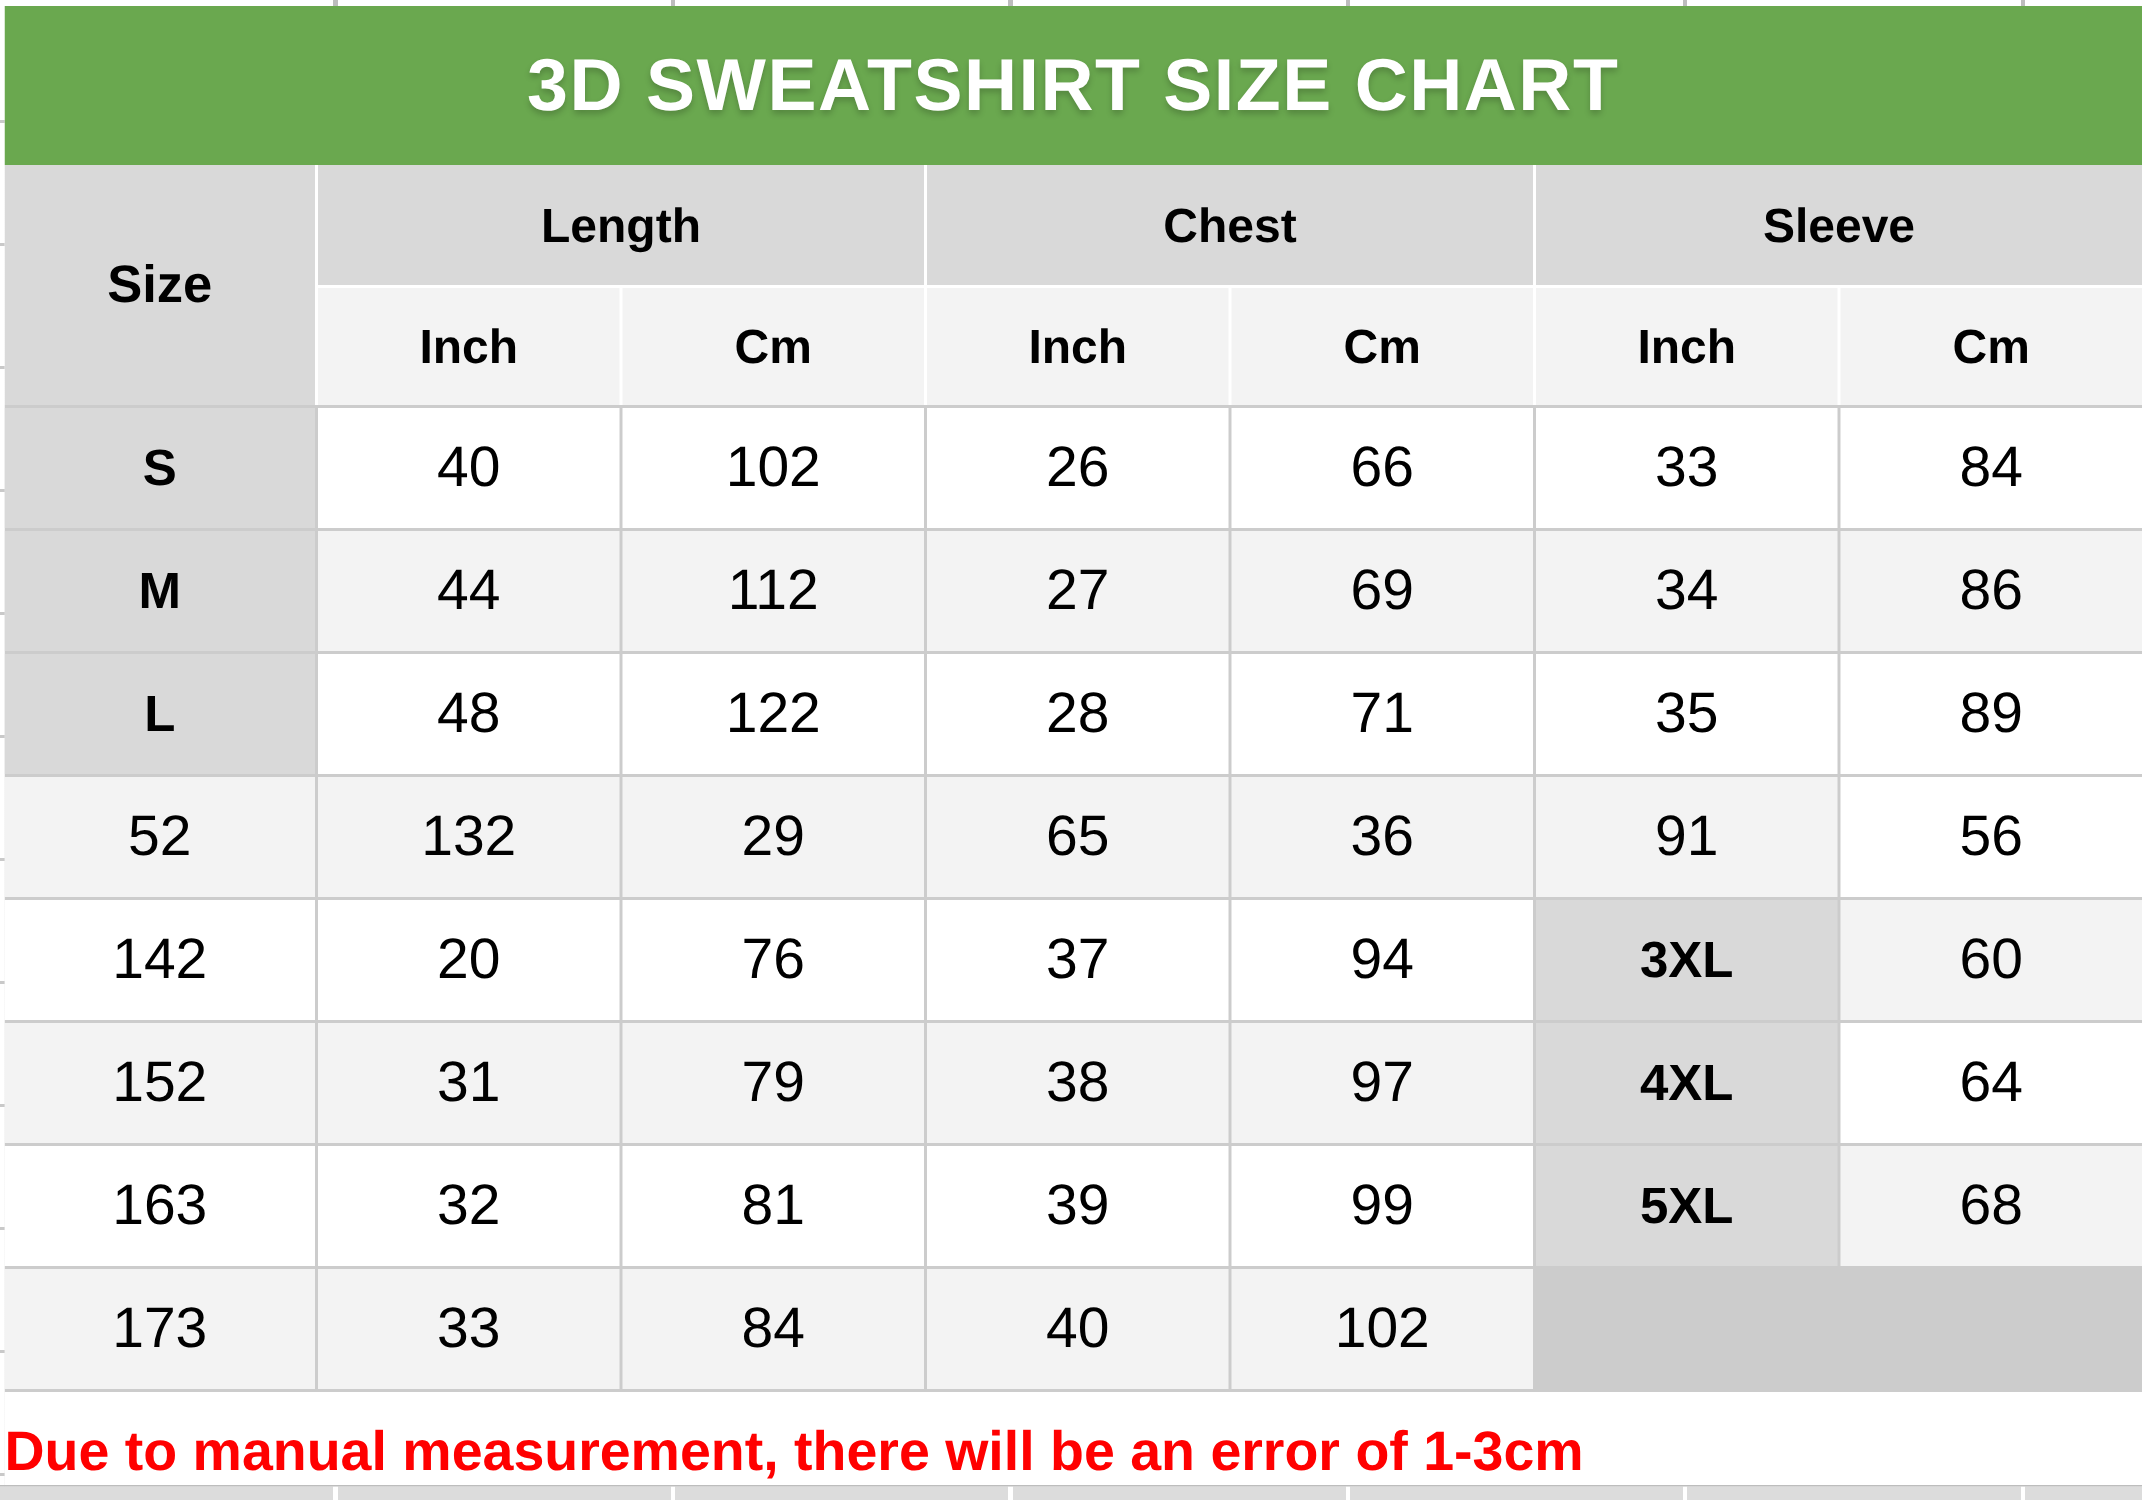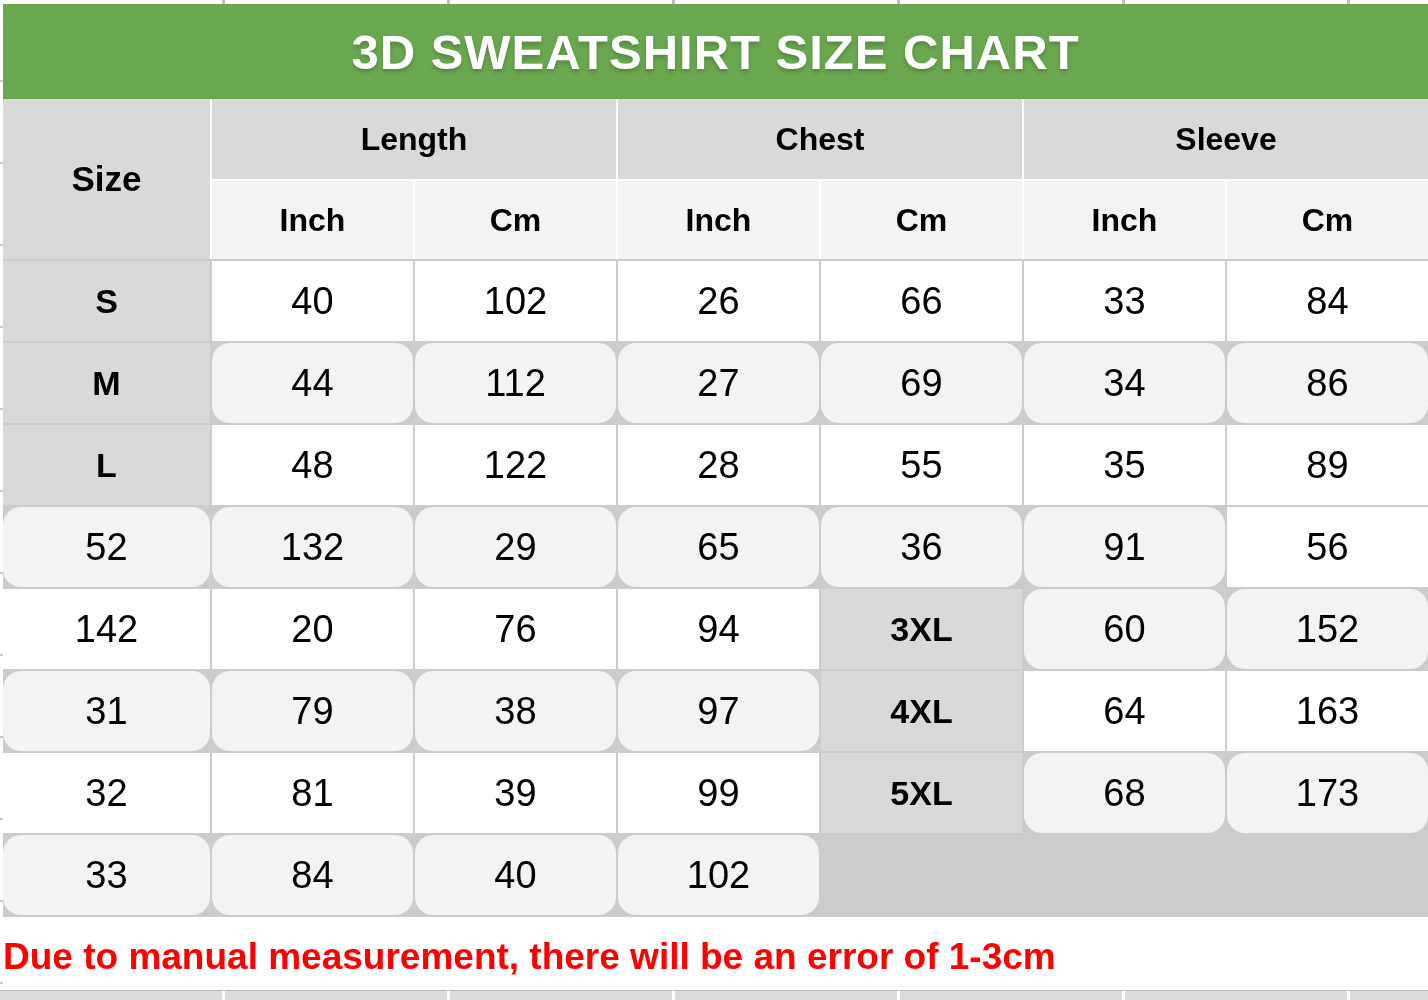--- a/index.html
+++ b/index.html
@@ -21,21 +21,21 @@
   }
   .strip-bottom {
     position: absolute; bottom: 0; left: 0; width: 1428px; height: 10px;
     background: repeating-linear-gradient(to right, #dcdcdc 0 222px, #ffffff 222px 225px);
     border-top: 1px solid #bdbdbd;
   }
 
   .content { position: absolute; top: 4px; left: 3px; width: 1425px; height: 986px; }
 
   .title-bar {
-    width: 1425px; height: 95px;
+    width: 1425px; height: 106px;
     background: #6aa84f;
     display: flex; align-items: center; justify-content: center;
   }
   .title-bar span {
     color: #ffffff; font-weight: bold; font-size: 49px; letter-spacing: 1px;
     text-shadow: 0 3px 4px rgba(0,0,0,0.20);
     white-space: nowrap;
   }
 
   .grid {
@@ -57,21 +57,21 @@
   }
   .group {
     grid-column: span 2;
     background: #d9d9d9; font-weight: bold; font-size: 32px;
   }
   .sub { background: #f3f3f3; font-weight: bold; font-size: 32px; }
   .size-cell { background: #d9d9d9; font-weight: bold; font-size: 34px; }
   .val { font-size: 38px; font-weight: normal; }
   
   .bg-white { background: #ffffff; }
-  .bg-alt   { background: #f3f3f3; border-radius: 18px; }
+  .bg-alt   { background: #f3f3f3; }
 
   .note-row {
     grid-column: 1 / -1;
     background: #ffffff;
     display: flex; align-items: center; justify-content: flex-start;
   }
   .note-row span {
     color: #ff0000; font-weight: bold; font-size: 37px; white-space: nowrap;
   }
 </style>
@@ -113,35 +113,36 @@
       <div class="cell val bg-alt">112</div>
       <div class="cell val bg-alt">27</div>
       <div class="cell val bg-alt">69</div>
       <div class="cell val bg-alt">34</div>
       <div class="cell val bg-alt">86</div>
 
       <div class="cell size-cell">L</div>
       <div class="cell val bg-white">48</div>
       <div class="cell val bg-white">122</div>
       <div class="cell val bg-white">28</div>
-      <div class="cell val bg-white">55</div>
+      <div class="cell val bg-white">71</div>
       <div class="cell val bg-white">35</div>
       <div class="cell val bg-white">89</div>
 
       <div class="cell val bg-alt">52</div>
       <div class="cell val bg-alt">132</div>
       <div class="cell val bg-alt">29</div>
       <div class="cell val bg-alt">65</div>
       <div class="cell val bg-alt">36</div>
       <div class="cell val bg-alt">91</div>
 
       <div class="cell val bg-white">56</div>
       <div class="cell val bg-white">142</div>
       <div class="cell val bg-white">20</div>
       <div class="cell val bg-white">76</div>
+      <div class="cell val bg-white">37</div>
       <div class="cell val bg-white">94</div>
 
       <div class="cell size-cell">3XL</div>
       <div class="cell val bg-alt">60</div>
       <div class="cell val bg-alt">152</div>
       <div class="cell val bg-alt">31</div>
       <div class="cell val bg-alt">79</div>
       <div class="cell val bg-alt">38</div>
       <div class="cell val bg-alt">97</div>
 

